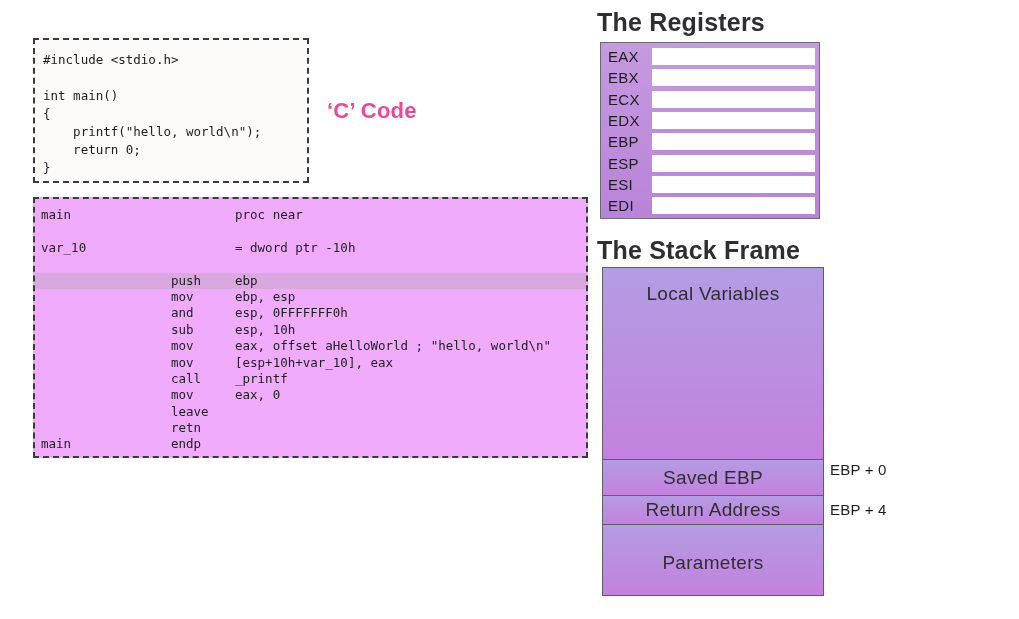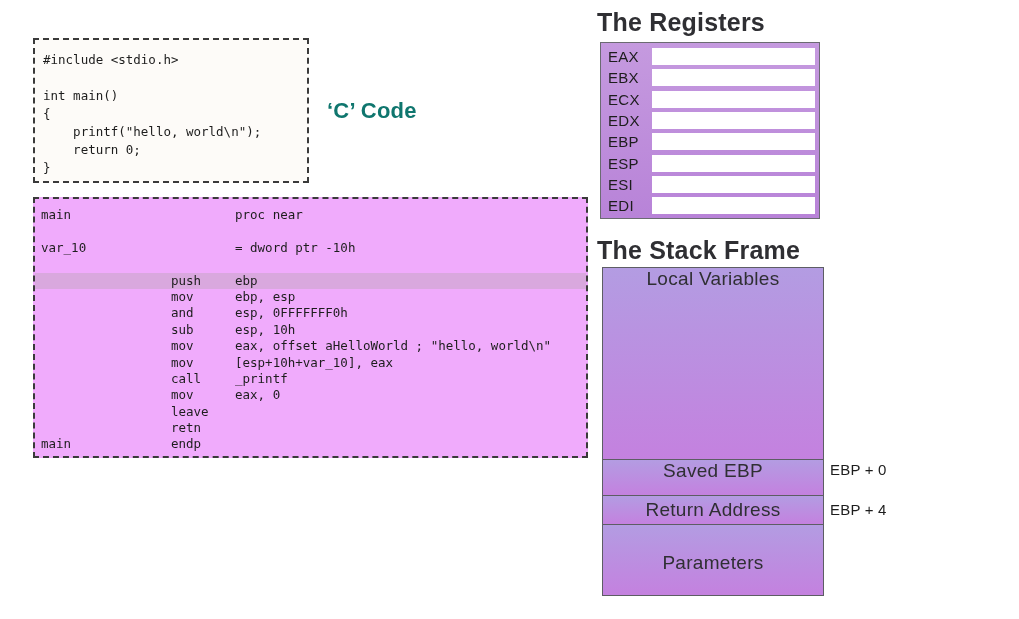--- a/index.html
+++ b/index.html
@@ -38,21 +38,21 @@
     color: #1d1d1d;
     white-space: pre;
   }
 
   #c-code-label {
     position: absolute;
     left: 327px;
     top: 98px;
     font-size: 22px;
     font-weight: 700;
-    color: #0f766e;
+    color: #ec4899;
     letter-spacing: 0.2px;
   }
 
   
   #asm-box {
     position: absolute;
     left: 33px;
     top: 197px;
     width: 555px;
     height: 261px;
@@ -162,25 +162,25 @@
   .stack-cell .cell-label {
     font-size: 19px;
     font-weight: 400;
     color: #2f2f33;
     letter-spacing: 0.3px;
     white-space: nowrap;
   }
   #cell-local {
     height: 193px;
     align-items: flex-start;
-    padding-top: 0;
+    padding-top: 15px;
   }
   #cell-saved-ebp {
     height: 37px;
-    align-items: flex-start;
+    align-items: center;
     margin-top: -1px;
   }
   #cell-return-addr {
     height: 30px;
     align-items: center;
     margin-top: -1px;
   }
   #cell-parameters {
     height: 72px;
     align-items: flex-end;

